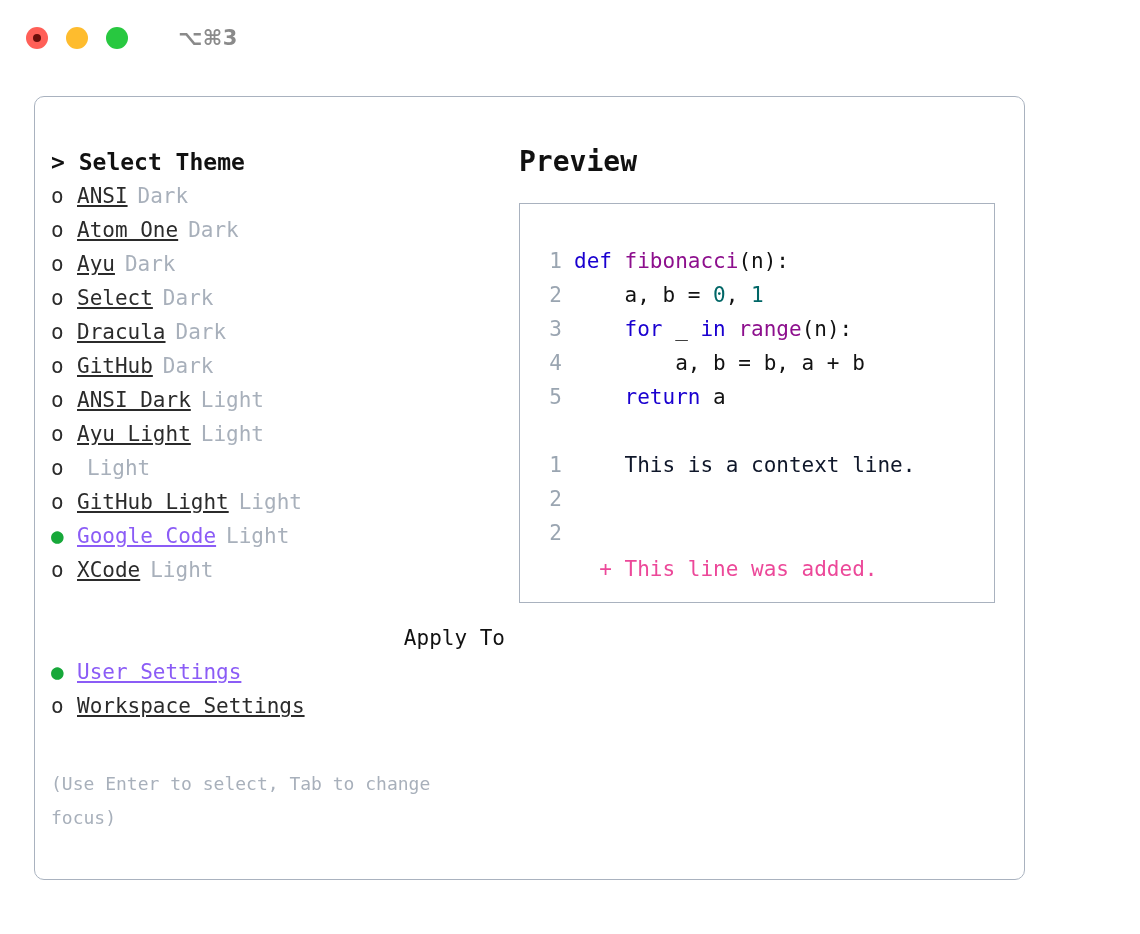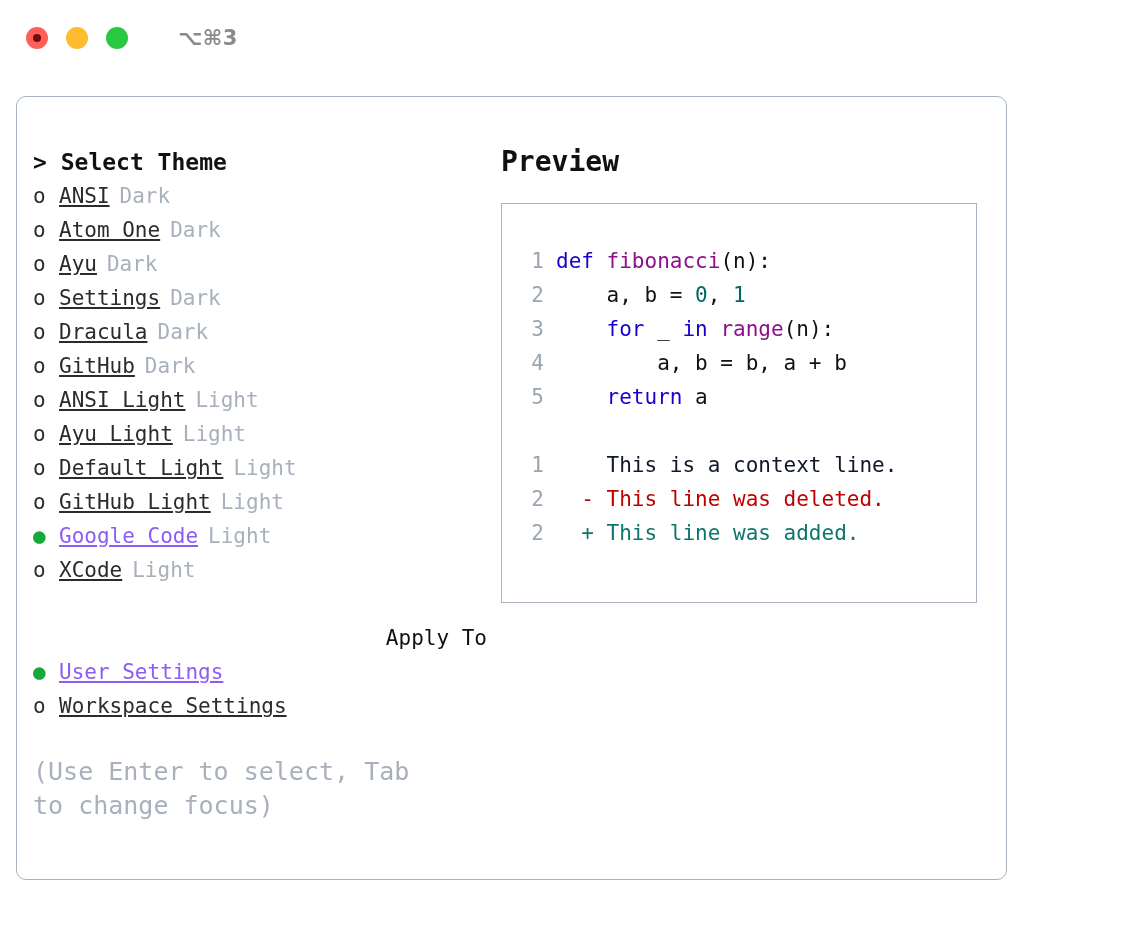--- a/index.html
+++ b/index.html
@@ -63,21 +63,21 @@
     font-family: "DejaVu Sans", "Liberation Sans", sans-serif;
     font-size: 21px;
     font-weight: 700;
     color: #8a8a8a;
     letter-spacing: 0.5px;
   }
 
   
   .panel {
     position: absolute;
-    left: 16px;
+    left: 34px;
     top: 96px;
     width: 991px;
     height: 784px;
     border: 1.6px solid #a9b2bf;
     border-radius: 10px;
     box-sizing: border-box;
     background: #ffffff;
   }
   .panel-inner {
     display: flex;
@@ -131,22 +131,22 @@
     font-size: 21px;
     color: #111111;
     line-height: 34px;
     padding-left: 26px;
     white-space: pre;
     text-align: right;
   }
   .spacer-row { height: 34px; }
 
   .hint {
-    margin-top: 32px;
-    font-size: 25px;
+    margin-top: 44px;
+    font-size: 18px;
     line-height: 34px;
     color: #a8b0bb;
     width: 400px;
     white-space: pre-wrap;
   }
 
   
   .right-col {
     flex: 1;
     padding-left: 14px;
@@ -184,21 +184,21 @@
   .code-text { white-space: pre; }
   .gap-line { height: 34px; }
 
   
   .tok-kw   { color: #1a00d0; }
   .tok-fn   { color: #8d0f8d; }
   .tok-num  { color: #006666; }
   .tok-pln  { color: #121212; }
   .tok-ctx  { color: #0f172a; }
   .tok-del  { color: #c00000; }
-  .tok-add  { color: #0f766e; }
+  .tok-add  { color: #ec4899; margin-top: 36px; }
 </style>
 </head>
 <body>
 
 <div class="window">
 
   <div class="titlebar">
     <div class="traffic-lights">
       <span class="light red"></span>
       <span class="light yellow"></span>
@@ -210,26 +210,26 @@
   <div class="panel">
     <div class="panel-inner">
 
       <div class="left-col">
         <div class="section-title">&gt; Select Theme</div>
 
         <ul class="theme-list" id="theme-list">
             <li class="opt"><span class="marker">o</span><span class="opt-label">ANSI</span><span class="opt-kind">Dark</span></li>
             <li class="opt"><span class="marker">o</span><span class="opt-label">Atom One</span><span class="opt-kind">Dark</span></li>
             <li class="opt"><span class="marker">o</span><span class="opt-label">Ayu</span><span class="opt-kind">Dark</span></li>
-            <li class="opt"><span class="marker">o</span><span class="opt-label">Settings</span><span class="opt-kind">Dark</span></li>
+            <li class="opt"><span class="marker">o</span><span class="opt-label">Select</span><span class="opt-kind">Dark</span></li>
             <li class="opt"><span class="marker">o</span><span class="opt-label">Dracula</span><span class="opt-kind">Dark</span></li>
             <li class="opt"><span class="marker">o</span><span class="opt-label">GitHub</span><span class="opt-kind">Dark</span></li>
-            <li class="opt"><span class="marker">o</span><span class="opt-label">ANSI Light</span><span class="opt-kind">Light</span></li>
+            <li class="opt"><span class="marker">o</span><span class="opt-label">ANSI Dark</span><span class="opt-kind">Light</span></li>
             <li class="opt"><span class="marker">o</span><span class="opt-label">Ayu Light</span><span class="opt-kind">Light</span></li>
-            <li class="opt"><span class="marker">o</span><span class="opt-label">Default Light</span><span class="opt-kind">Light</span></li>
+            <li class="opt"><span class="marker">o</span><span class="opt-kind">Light</span></li>
             <li class="opt"><span class="marker">o</span><span class="opt-label">GitHub Light</span><span class="opt-kind">Light</span></li>
             <li class="opt selected"><span class="marker">●</span><span class="opt-label">Google Code</span><span class="opt-kind">Light</span></li>
             <li class="opt"><span class="marker">o</span><span class="opt-label">XCode</span><span class="opt-kind">Light</span></li>
           </ul>
 
         <div class="spacer-row"></div>
 
         <div class="apply-header">Apply To</div>
         <ul class="apply-list" id="apply-list">
             <li class="opt selected"><span class="marker">●</span><span class="opt-label">User Settings</span></li>
@@ -245,21 +245,21 @@
           <div id="code-block">
               <div class="code-line"><span class="lineno">1</span><span class="code-text"><span class="tok-kw">def </span><span class="tok-fn">fibonacci</span><span class="tok-pln">(n):</span></span></div>
               <div class="code-line"><span class="lineno">2</span><span class="code-text"><span class="tok-pln">    a, b = </span><span class="tok-num">0</span><span class="tok-pln">, </span><span class="tok-num">1</span></span></div>
               <div class="code-line"><span class="lineno">3</span><span class="code-text"><span class="tok-pln">    </span><span class="tok-kw">for</span><span class="tok-pln"> _ </span><span class="tok-kw">in</span><span class="tok-pln"> </span><span class="tok-fn">range</span><span class="tok-pln">(n):</span></span></div>
               <div class="code-line"><span class="lineno">4</span><span class="code-text"><span class="tok-pln">        a, b = b, a + b</span></span></div>
               <div class="code-line"><span class="lineno">5</span><span class="code-text"><span class="tok-pln">    </span><span class="tok-kw">return</span><span class="tok-pln"> a</span></span></div>
             </div>
           <div class="gap-line"></div>
           <div id="diff-block">
               <div class="code-line"><span class="lineno">1</span><span class="code-text tok-ctx">    This is a context line.</span></div>
-              <div class="code-line"><span class="lineno">2</span><span class="code-text tok-del">  - This line was deleted.</span></div>
+              <div class="code-line"><span class="lineno">2</span></div>
               <div class="code-line"><span class="lineno">2</span><span class="code-text tok-add">  + This line was added.</span></div>
             </div>
         </div>
       </div>
 
     </div>
   </div>
 </div>
 
 </body></html>

